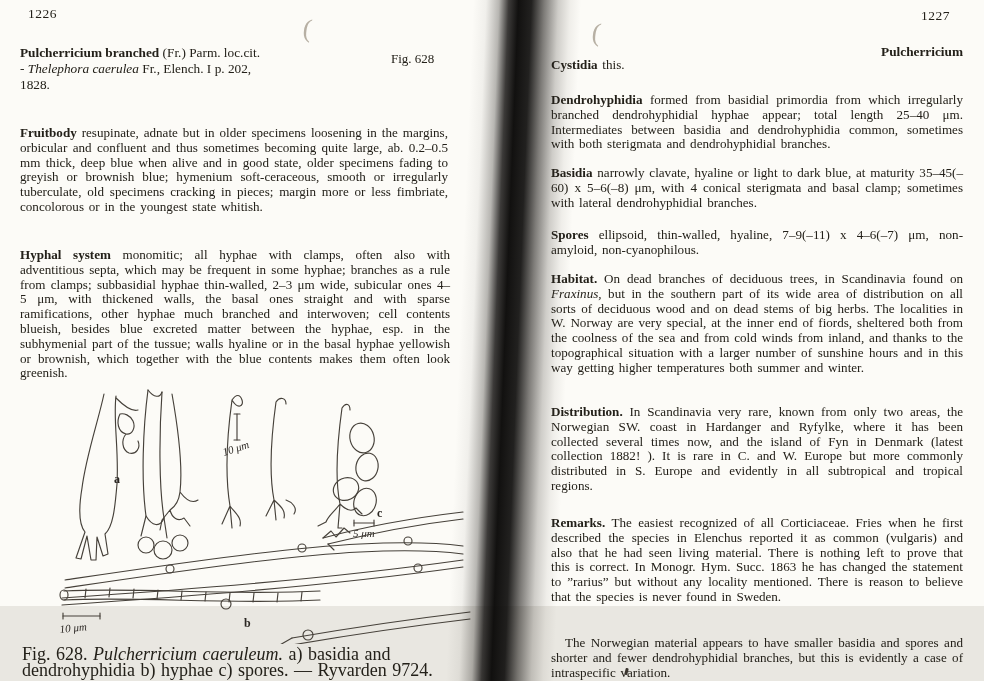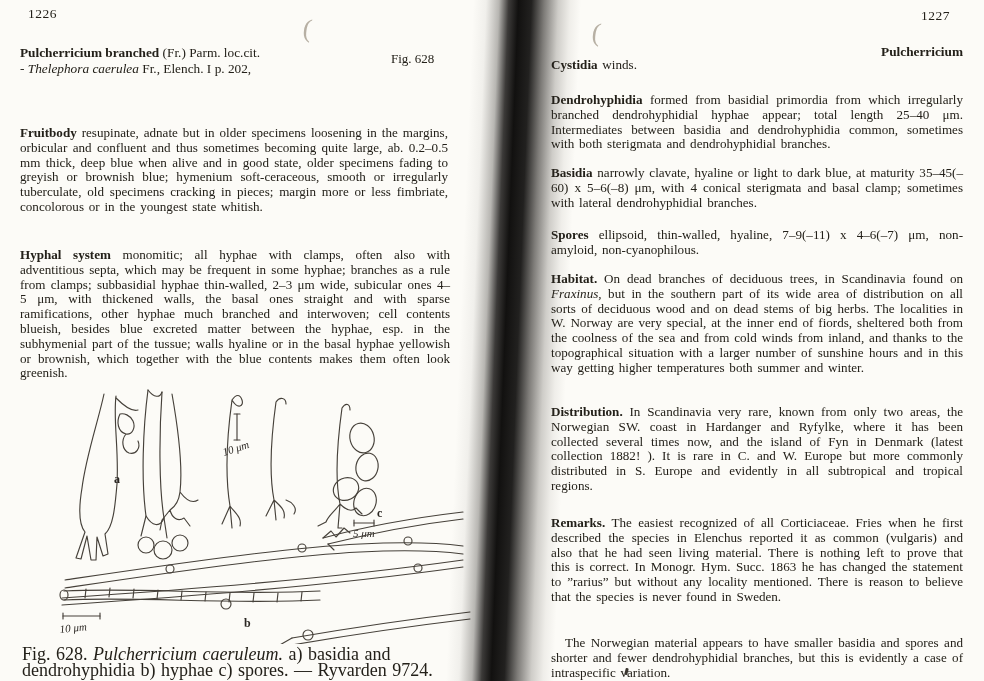--- a/index.html
+++ b/index.html
@@ -2,21 +2,21 @@
 <html><head>
 <meta charset="utf-8">
 <style>
   html,body{margin:0;padding:0;}
   body{
     width:984px;height:681px;overflow:hidden;
     font-family:"Liberation Serif","DejaVu Serif",serif;
     background:#e9e7e1;
   }
   .spread{
-    position:relative;width:984px;height:681px;
+    position:relative;width:984px;height:606px;
     background:#fcfbf7;
     color:#232019;
   }
   
   .gutter{
     position:absolute;top:-20px;left:474px;width:108px;height:730px;
     transform:skewX(-2.3deg);transform-origin:50% 0;
     background:linear-gradient(to right,
       rgba(25,22,18,0) 0%,
       rgba(25,22,18,0.05) 12%,
@@ -63,20 +63,21 @@
 <div class="spread">
 
   <div>
     <div class="pagenum" style="left:28px;top:6px;">1226</div>
 
     <span class="penmark" style="left:303px;top:14px;">(</span>
 
     <div class="heading">
       <div><span class="lead">Pulcherricium branched</span><span> (Fr.) Parm. loc.cit.</span></div>
       <div><span>- </span><span class="i">Thelephora caerulea</span><span> Fr., Elench. I p. 202,</span></div>
+      <div><span>1828.</span></div>
     </div>
     <div class="figref">Fig. 628</div>
 
     <p class="para" style="left:20px;top:126px;width:428px;"><span class="lead">Fruitbody</span><span> resupinate, adnate but in older specimens loosening in the margins, orbicular and confluent and thus sometimes becoming quite large, ab. 0.2–0.5 mm thick, deep blue when alive and in good state, older specimens fading to greyish or brownish blue; hymenium soft-ceraceous, smooth or irregularly tuberculate, old specimens cracking in pieces; margin more or less fimbriate, concolorous or in the youngest state whitish.</span></p>
 
     <p class="para" style="left:20px;top:248px;width:430px;"><span class="lead">Hyphal system</span><span> monomitic; all hyphae with clamps, often also with adventitious septa, which may be frequent in some hyphae; branches as a rule from clamps; subbasidial hyphae thin-walled, 2–3 μm wide, subicular ones 4–5 μm, with thickened walls, the basal ones straight and with sparse ramifications, other hyphae much branched and interwoven; cell contents blueish, besides blue excreted matter between the hyphae, esp. in the subhymenial part of the tussue; walls hyaline or in the basal hyphae yellowish or brownish, which together with the blue contents makes them often look greenish.</span></p>
 
     <svg class="fig-svg" width="455" height="256" viewBox="0 0 455 256">
 
       <path d="M84,6 C78,34 66,68 62,100 C58,124 60,138 65,144 L56,170 L61,171 L67,148 L71,172 L76,172 L77,149 L83,168 L88,166 L85,146 C93,139 95,120 97,96 C99,62 93,32 96,8"></path>
@@ -141,21 +142,21 @@
 
     <p class="caption"><span>Fig. 628. </span><span class="i">Pulcherricium caeruleum.</span><span>  a) basidia and dendrohyphidia  b) hyphae c) spores. — Ryvarden 9724.</span></p>
   </div>
 
   <div>
     <div class="pagenum" style="right:34px;top:8px;text-align:right;">1227</div>
     <div style="position:absolute;right:21px;top:44px;font-weight:700;font-size:13.3px;">Pulcherricium</div>
 
     <span class="penmark" style="left:592px;top:18px;">(</span>
 
-    <p class="para" style="left:551px;top:58px;width:412px;text-align:left;"><span class="lead">Cystidia</span><span> winds.</span></p>
+    <p class="para" style="left:551px;top:58px;width:412px;text-align:left;"><span class="lead">Cystidia</span><span> this.</span></p>
 
     <p class="para" style="left:551px;top:93px;width:412px;"><span class="lead">Dendrohyphidia</span><span> formed from basidial primordia from which irregularly branched dendrohyphidial hyphae appear; total length 25–40 μm. Intermediates between basidia and dendrohyphidia common, sometimes with both sterigmata and dendrohyphidial branches.</span></p>
 
     <p class="para" style="left:551px;top:166px;width:412px;"><span class="lead">Basidia</span><span> narrowly clavate, hyaline or light to dark blue, at maturity 35–45(–60) x 5–6(–8) μm, with 4 conical sterigmata and basal clamp; sometimes with lateral dendrohyphidial branches.</span></p>
 
     <p class="para" style="left:551px;top:228px;width:412px;"><span class="lead">Spores</span><span> ellipsoid, thin-walled, hyaline, 7–9(–11) x 4–6(–7) μm, non-amyloid, non-cyanophilous.</span></p>
 
     <p class="para" style="left:551px;top:272px;width:412px;"><span class="lead">Habitat.</span><span> On dead branches of deciduous trees, in Scandinavia found on </span><span class="i">Fraxinus,</span><span> but in the southern part of its wide area of distribution on all sorts of deciduous wood and on dead stems of big herbs. The localities in W. Norway are very special, at the inner end of fiords, sheltered both from the coolness of the sea and from cold winds from inland, and thanks to the topographical situation with a larger number of sunshine hours and in this way getting higher temperatures both summer and winter.</span></p>
 
     <p class="para" style="left:551px;top:405px;width:412px;"><span class="lead">Distribution.</span><span> In Scandinavia very rare, known from only two areas, the Norwegian SW. coast in Hardanger and Ryfylke, where it has been collected several times now, and the island of Fyn in Denmark (latest collection 1882! ). It is rare in C. and W. Europe but more commonly distributed in S. Europe and evidently in all subtropical and tropical regions.</span></p>

